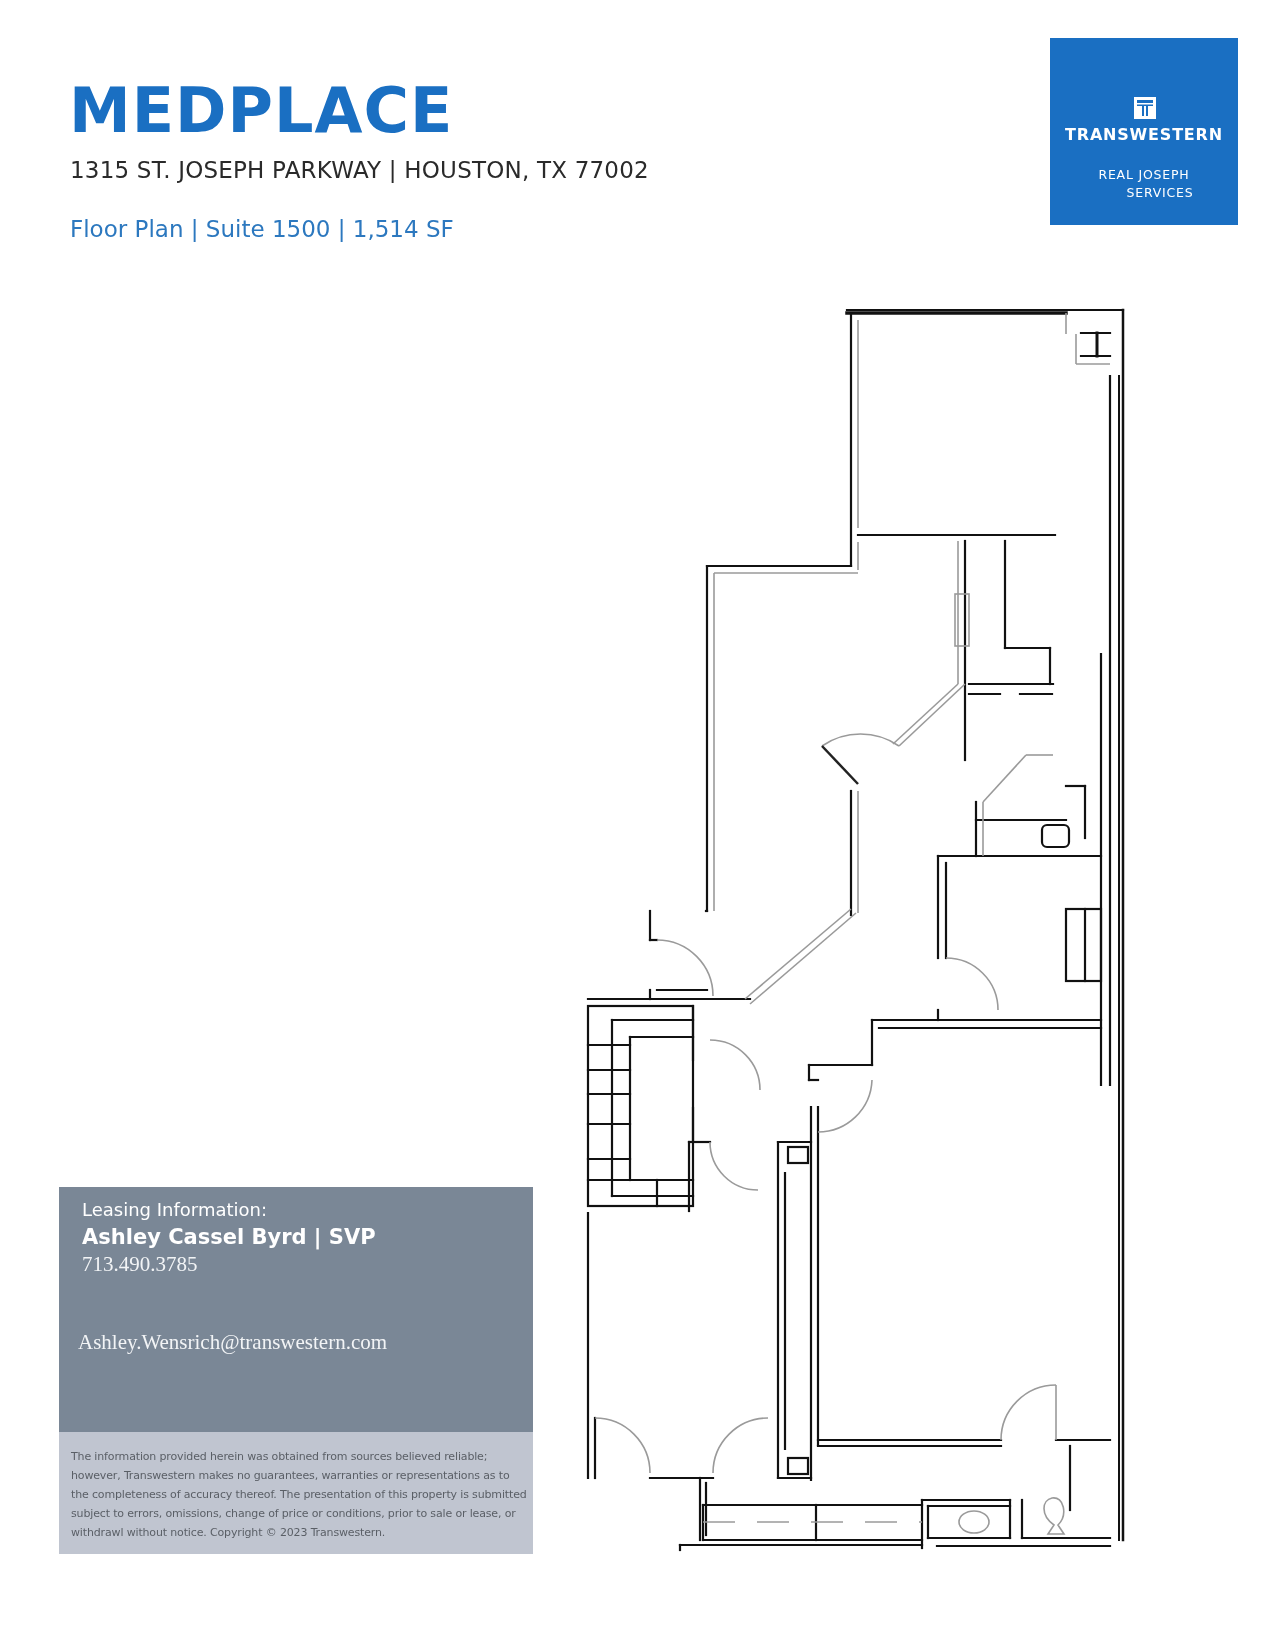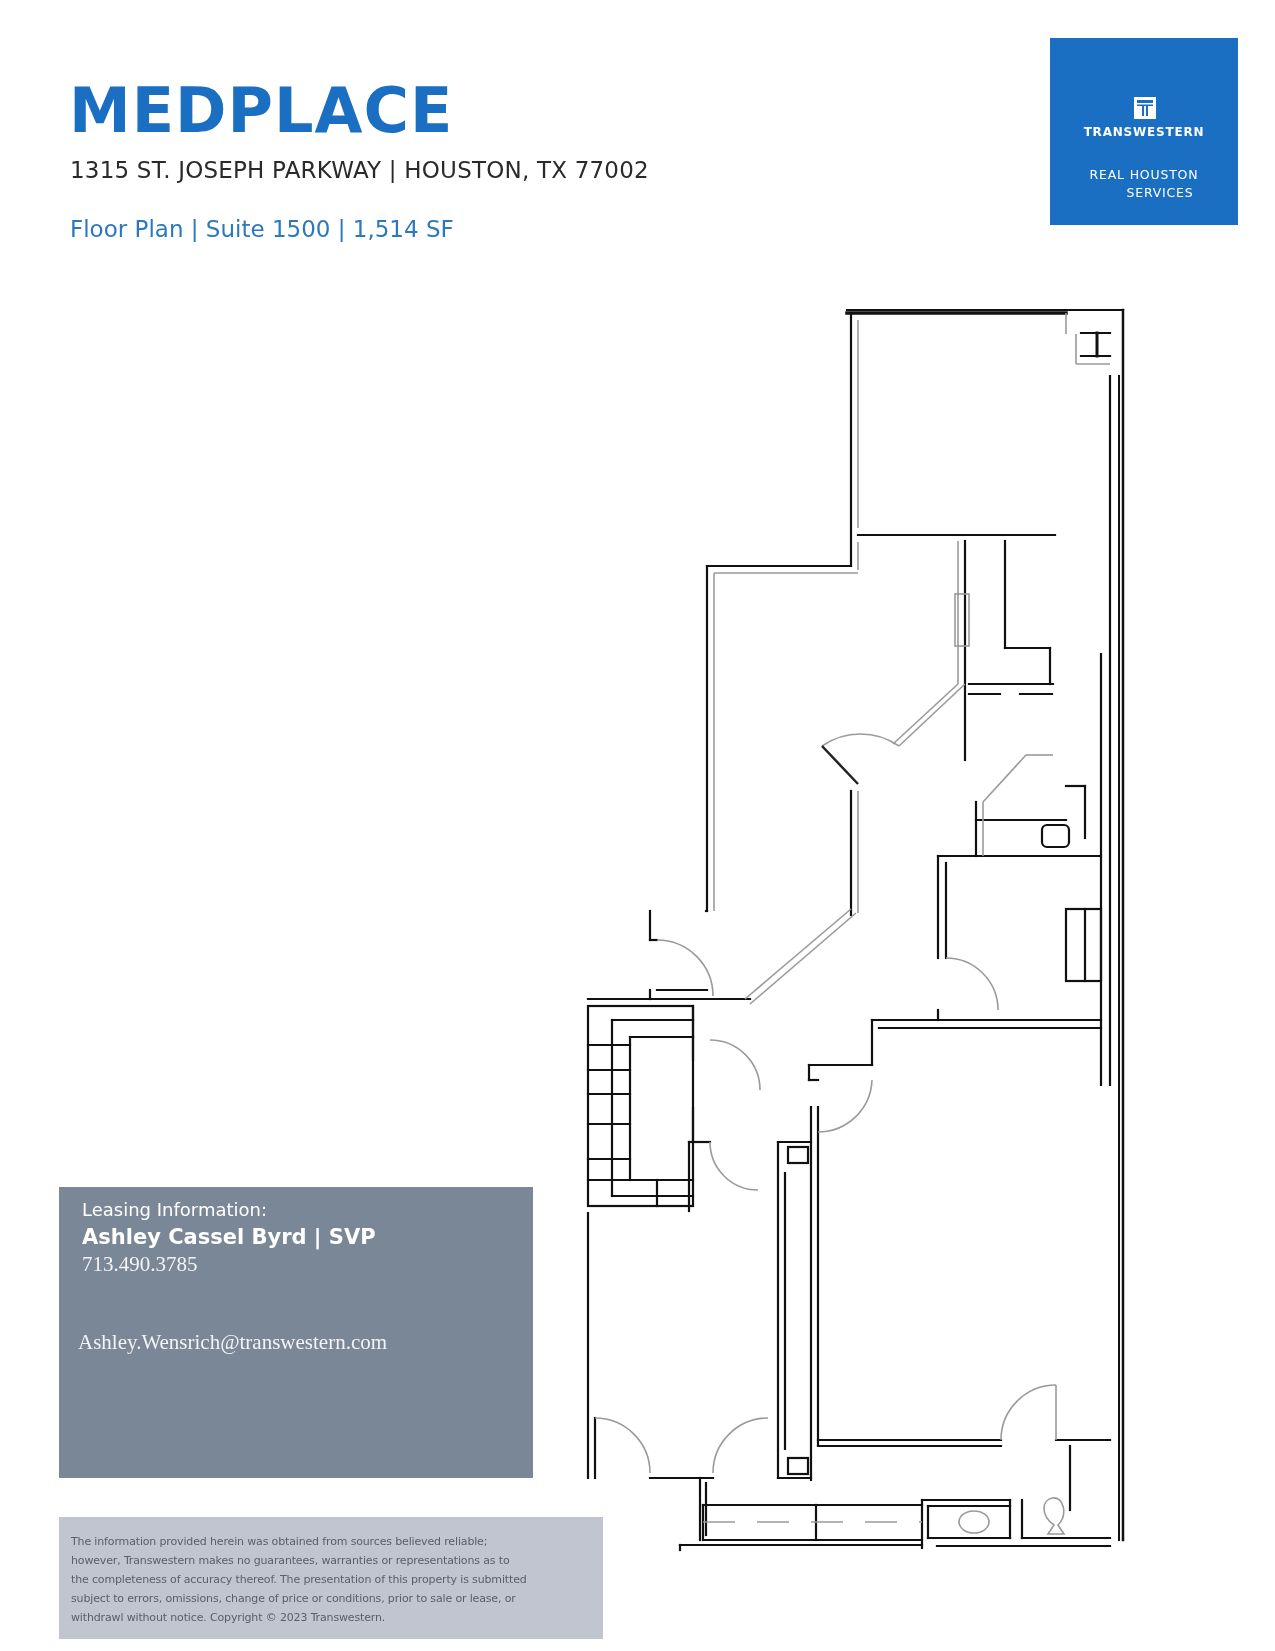--- a/index.html
+++ b/index.html
@@ -3,52 +3,52 @@
 <meta charset="utf-8">
 <style>
   html, body { margin: 0; padding: 0; background: #ffffff; }
   body { width: 1275px; height: 1651px; position: relative; overflow: hidden; font-family: "Liberation Sans", sans-serif; }
   .title { position: absolute; left: 69px; top: 76px; font-family: "DejaVu Sans", sans-serif; font-weight: bold; font-size: 62px; color: #1a6fc2; letter-spacing: 1px; line-height: 70px; }
   .address { position: absolute; left: 70px; top: 157px; font-family: "DejaVu Sans", sans-serif; font-size: 23px; color: #2a2a2a; letter-spacing: 0.2px; white-space: nowrap; }
   .subtitle { position: absolute; left: 70px; top: 216px; font-family: "DejaVu Sans", sans-serif; font-size: 23px; color: #2c78bf; white-space: nowrap; }
   .logo { position: absolute; left: 1050px; top: 38px; width: 188px; height: 187px; background: #1a6fc2; color: #fff; text-align: center; }
   .logo-mark { position: absolute; left: 84px; top: 59px; width: 22px; height: 22px; background: #fff; }
   .logo-mark svg { display: block; }
-  .logo-name { position: absolute; left: 0; right: 0; top: 87px; font-family: "DejaVu Sans", sans-serif; font-weight: bold; font-size: 12px; letter-spacing: 0.8px; }
+  .logo-name { position: absolute; left: 0; right: 0; top: 87px; font-family: "DejaVu Sans", sans-serif; font-weight: bold; font-size: 16px; letter-spacing: 0.8px; }
   .logo-tag1 { position: absolute; left: 0; right: 0; top: 129px; font-family: "DejaVu Sans", sans-serif; font-size: 12.5px; letter-spacing: 0.8px; }
   .logo-tag2 { position: absolute; left: 0; right: 0; top: 147px; font-family: "DejaVu Sans", sans-serif; font-size: 12.5px; letter-spacing: 0.8px; margin-left: 32px; }
-  .leasing { position: absolute; left: 59px; top: 1187px; width: 474px; height: 291px; background: #7a8796; color: #fff; }
+  .leasing { position: absolute; left: 59px; top: 1187px; width: 474px; height: 247px; background: #7a8796; color: #fff; }
   .leasing .label { position: absolute; left: 23px; top: 12px; font-family: "DejaVu Sans", sans-serif; font-size: 18px; }
   .contact { position: absolute; }
   .contact .name { font-family: "DejaVu Sans", sans-serif; font-weight: bold; font-size: 21px; line-height: 28px; white-space: nowrap; }
   .contact .line { font-family: Liberation Serif, serif; font-weight: 300; font-size: 21px; line-height: 27px; color: #f2f4f6; white-space: nowrap; }
   .c1 { left: 23px; top: 36px; }
   .c2 { left: 19px; top: 142px; }
-  .disclaimer { position: absolute; left: 59px; top: 1517px; width: 544px; height: 122px; background: #c0c5d0; }
+  .disclaimer { position: absolute; left: 59px; top: 1432px; width: 474px; height: 122px; background: #c0c5d0; }
   .disclaimer p { margin: 0; position: absolute; left: 12px; top: 15px; width: 458px; font-family: "DejaVu Sans", sans-serif; font-size: 11px; line-height: 19px; color: #5a5f66; letter-spacing: -0.15px; }
   .plan { position: absolute; left: 0; top: 0; width: 1275px; height: 1651px; pointer-events: none; }
 </style>
 </head>
 <body>
 
 <div class="title">MEDPLACE</div>
 <div class="address">1315 ST. JOSEPH PARKWAY | HOUSTON, TX 77002</div>
 <div class="subtitle">Floor Plan | Suite 1500 | 1,514 SF</div>
 
 <div class="logo">
   <div class="logo-mark">
     <svg width="22" height="22" viewBox="0 0 22 22">
       <rect x="3" y="3" width="16" height="3" fill="#1a6fc2"></rect>
       <rect x="3" y="7.5" width="16" height="1.5" fill="#1a6fc2"></rect>
       <rect x="8" y="9" width="2" height="10" fill="#1a6fc2"></rect>
       <rect x="12" y="9" width="2" height="10" fill="#1a6fc2"></rect>
     </svg>
   </div>
   <div class="logo-name">TRANSWESTERN</div>
-  <div class="logo-tag1">REAL HOUSTON</div>
+  <div class="logo-tag1">REAL JOSEPH</div>
   <div class="logo-tag2">SERVICES</div>
 </div>
 
 <div class="leasing">
   <div class="label">Leasing Information:</div>
   <div class="contact c1">
     <div class="name">Ashley Cassel Byrd | SVP</div>
     <div class="line">713.490.3785</div>
   </div>
   <div class="contact c2">

